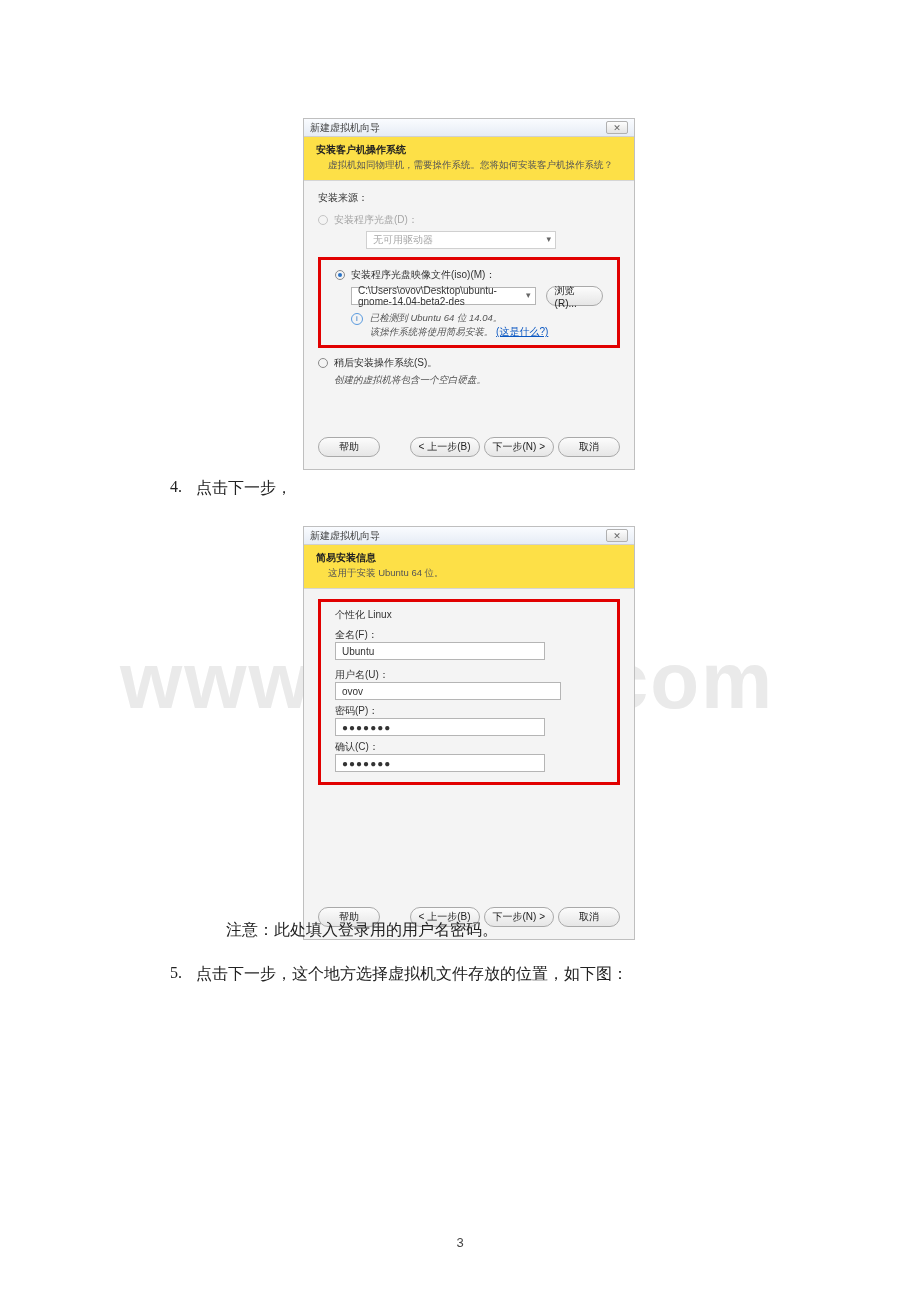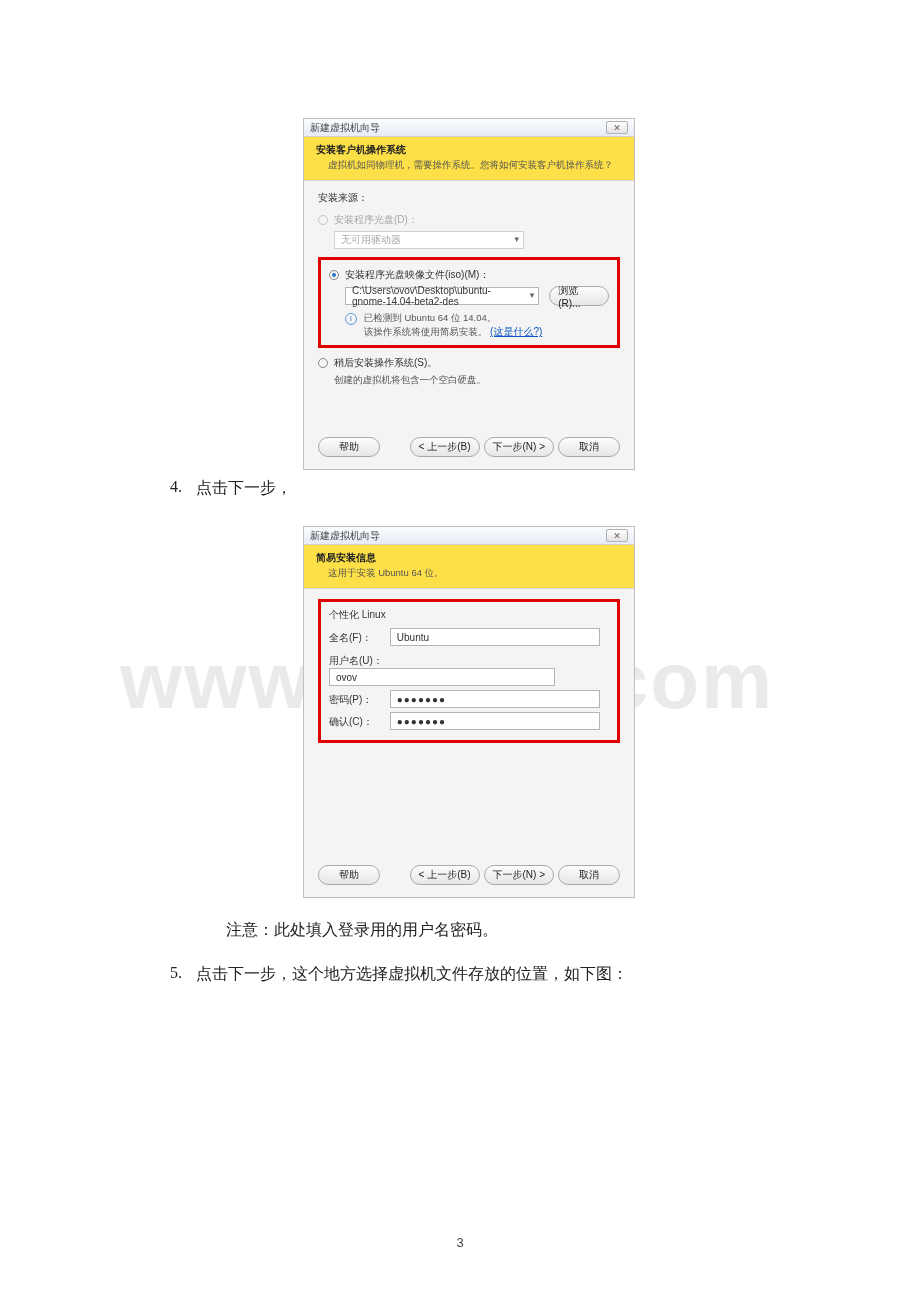--- a/index.html
+++ b/index.html
@@ -56,35 +56,35 @@
   .radio { width: 10px; height: 10px; border: 1px solid #8a8a8a; border-radius: 50%; margin-right: 6px; display: inline-flex; align-items: center; justify-content: center; }
   .radio.checked::after { content: ""; width: 4px; height: 4px; border-radius: 50%; background: #2a72c4; }
   .radio.disabled { border-color: #c4c4c4; }
   .field-line { margin-left: 16px; margin-top: 4px; }
   .combo {
     height: 18px; background: #fff; border: 1px solid #b5b5b5;
     padding: 0 18px 0 6px; font-size: 10px; color: #333;
     display: flex; align-items: center; position: relative;
   }
   .combo::after { content: "▾"; position: absolute; right: 4px; top: 2px; font-size: 9px; color: #666; }
-  .combo.disabled { color: #a6a6a6; border-color: #d0d0d0; }
+  .combo.disabled { color: #a6a6a6; border-color: #d0d0d0; margin-left: 32px; }
 
   .infoicon { width: 12px; height: 12px; border-radius: 50%; border: 1px solid #5a9be0; color: #2a72c4; font-size: 8px; line-height: 10px; text-align: center; display: inline-block; margin-right: 4px; }
   .link { color: #0a57c2; text-decoration: underline; }
 
-  .redbox { border: 3px solid #e10000; padding: 6px 8px; margin: 8px 0; }
+  .redbox { border: 3px solid #e10000; padding: 6px 14px; margin: 8px 0; }
 
   .label-cell { display:inline-block; width: 58px; font-size: 10px; color: #333; }
   .text-input {
     height: 18px; background: #fff; border: 1px solid #b5b5b5;
     padding: 0 6px; font-size: 10px; color: #333;
     display: inline-flex; align-items: center;
   }
   .dots { letter-spacing: 1px; font-family: Arial; }
-  .note { font-size: 9.5px; color: #555; }
+  .note { font-size: 9.5px; color: #555; font-style: italic; }
 
   
   .doc-line {
     position: absolute; font-size: 16px; color: #222;
     font-family: "SimSun", "Microsoft YaHei", serif;
   }
   .pagenum {
     position: absolute; left: 0; right: 0; text-align: center;
     font-size: 13px; color: #444;
   }

